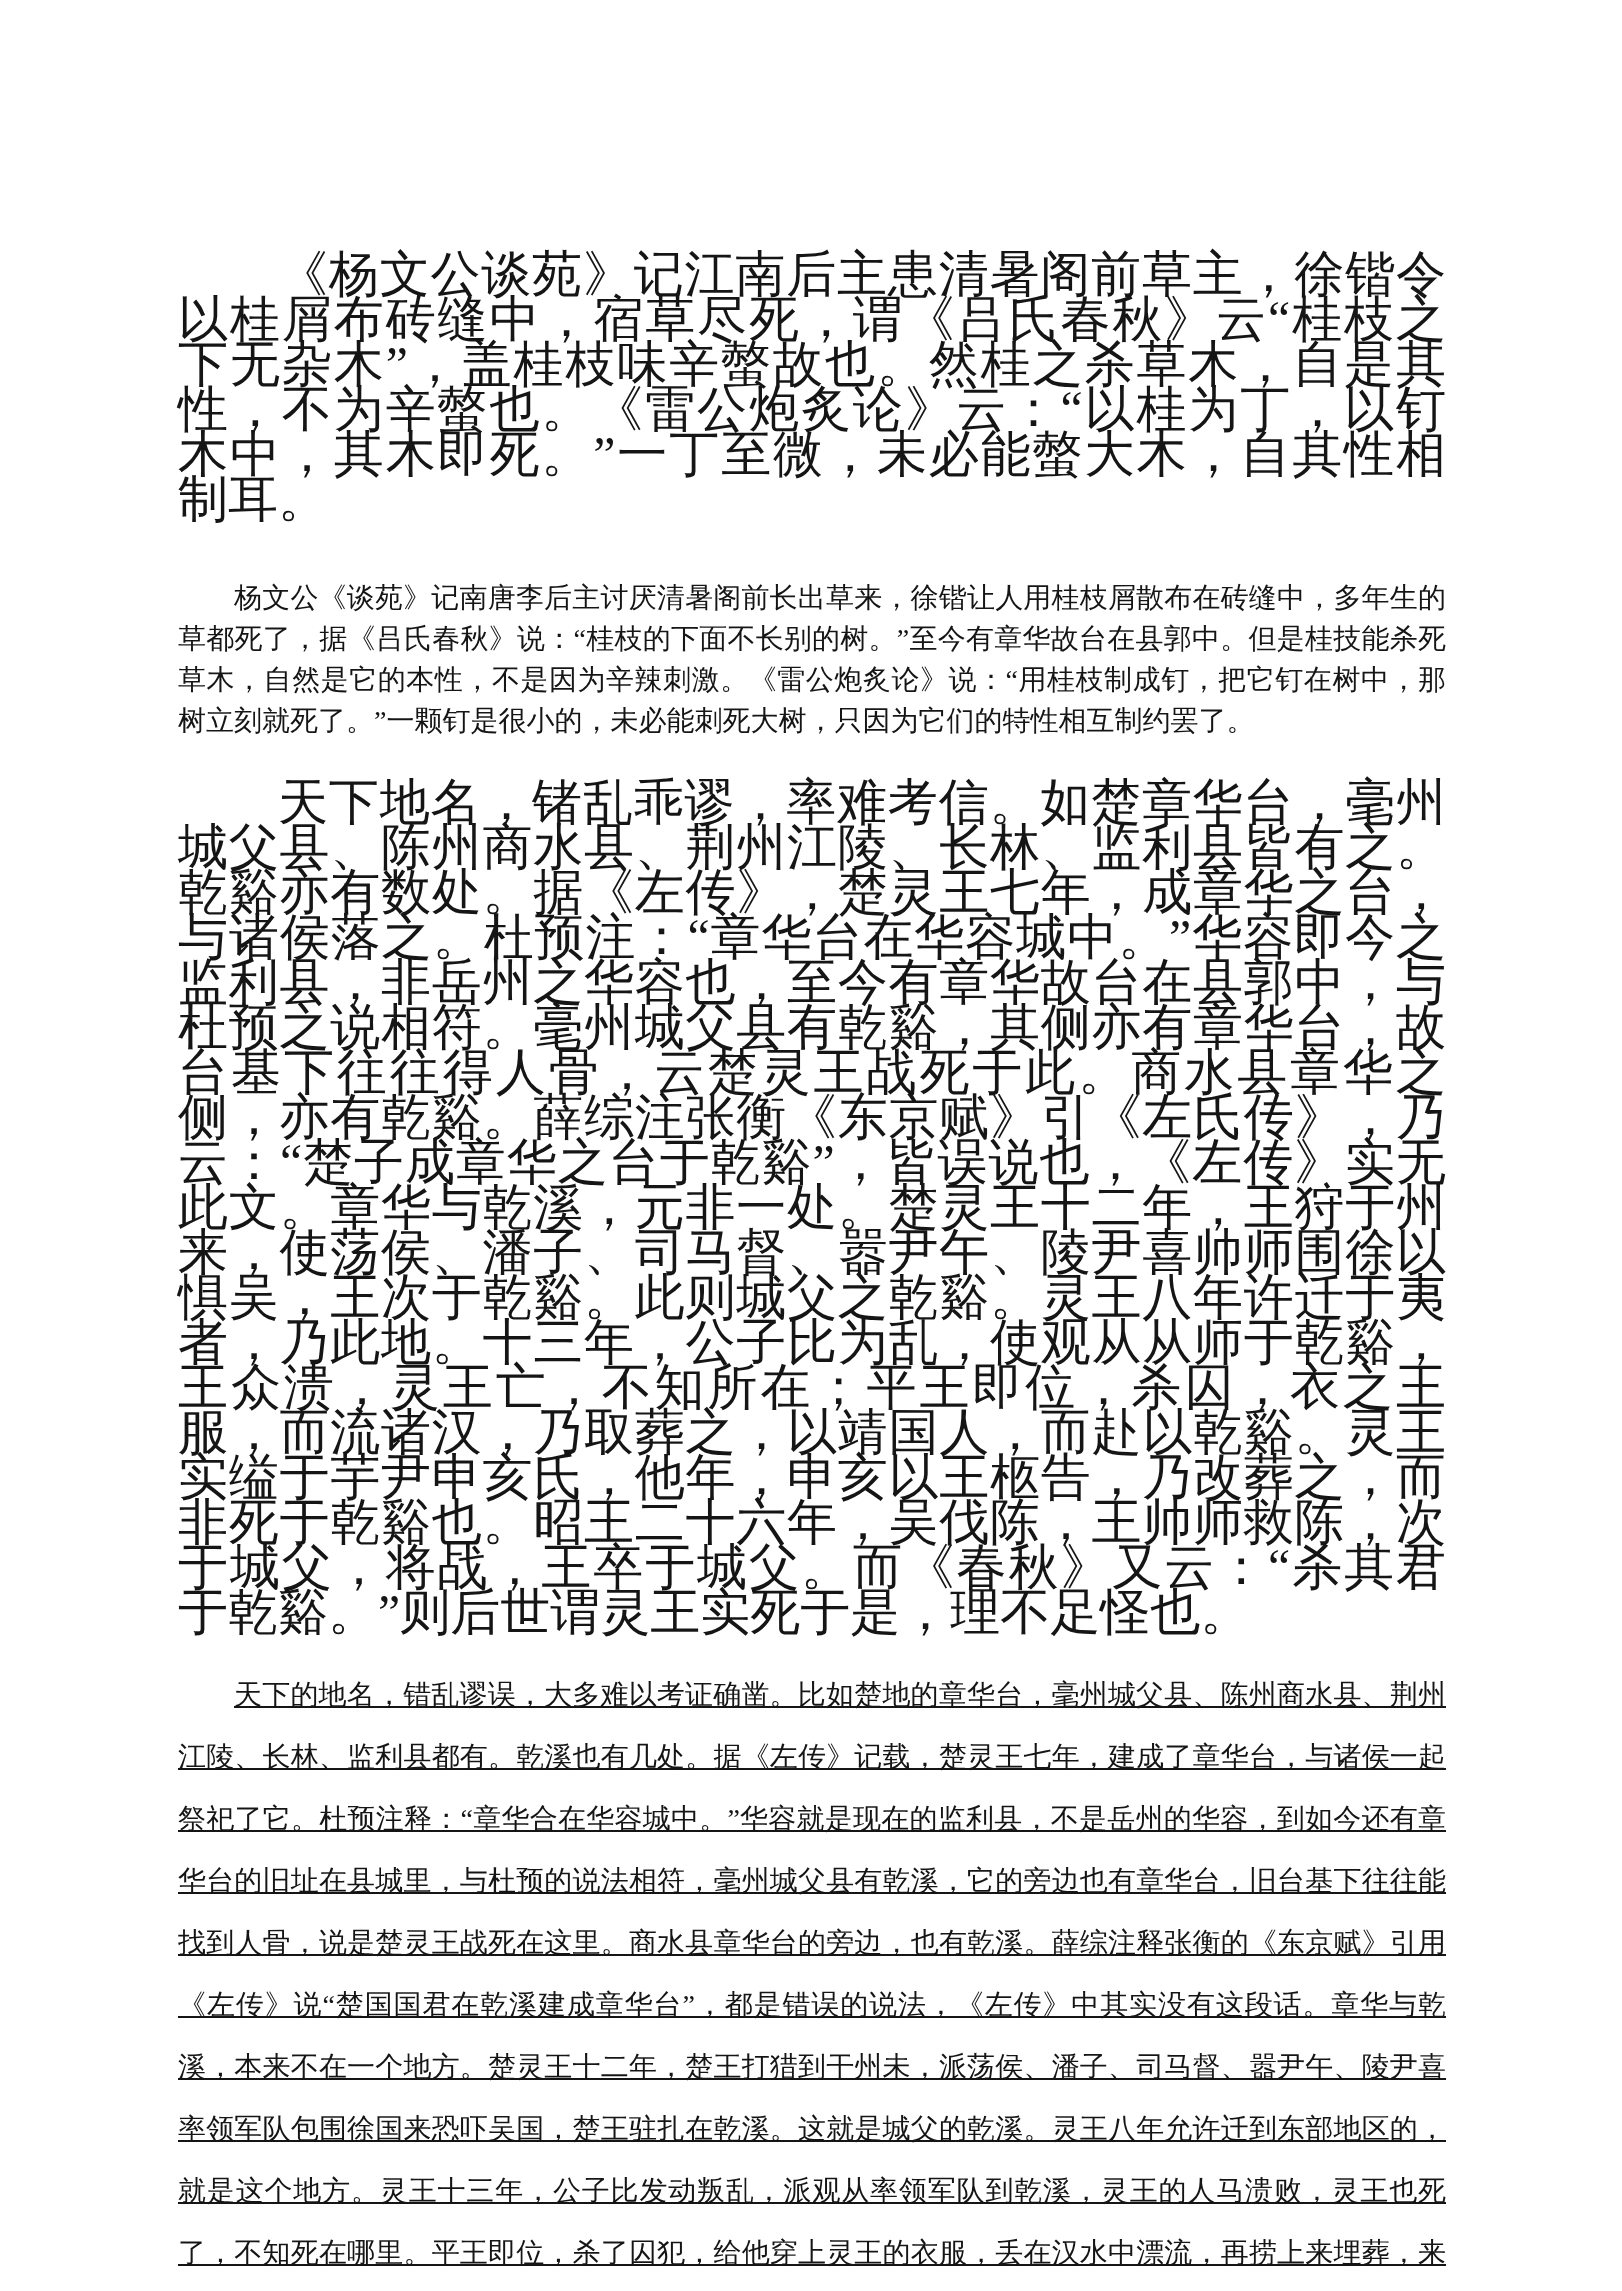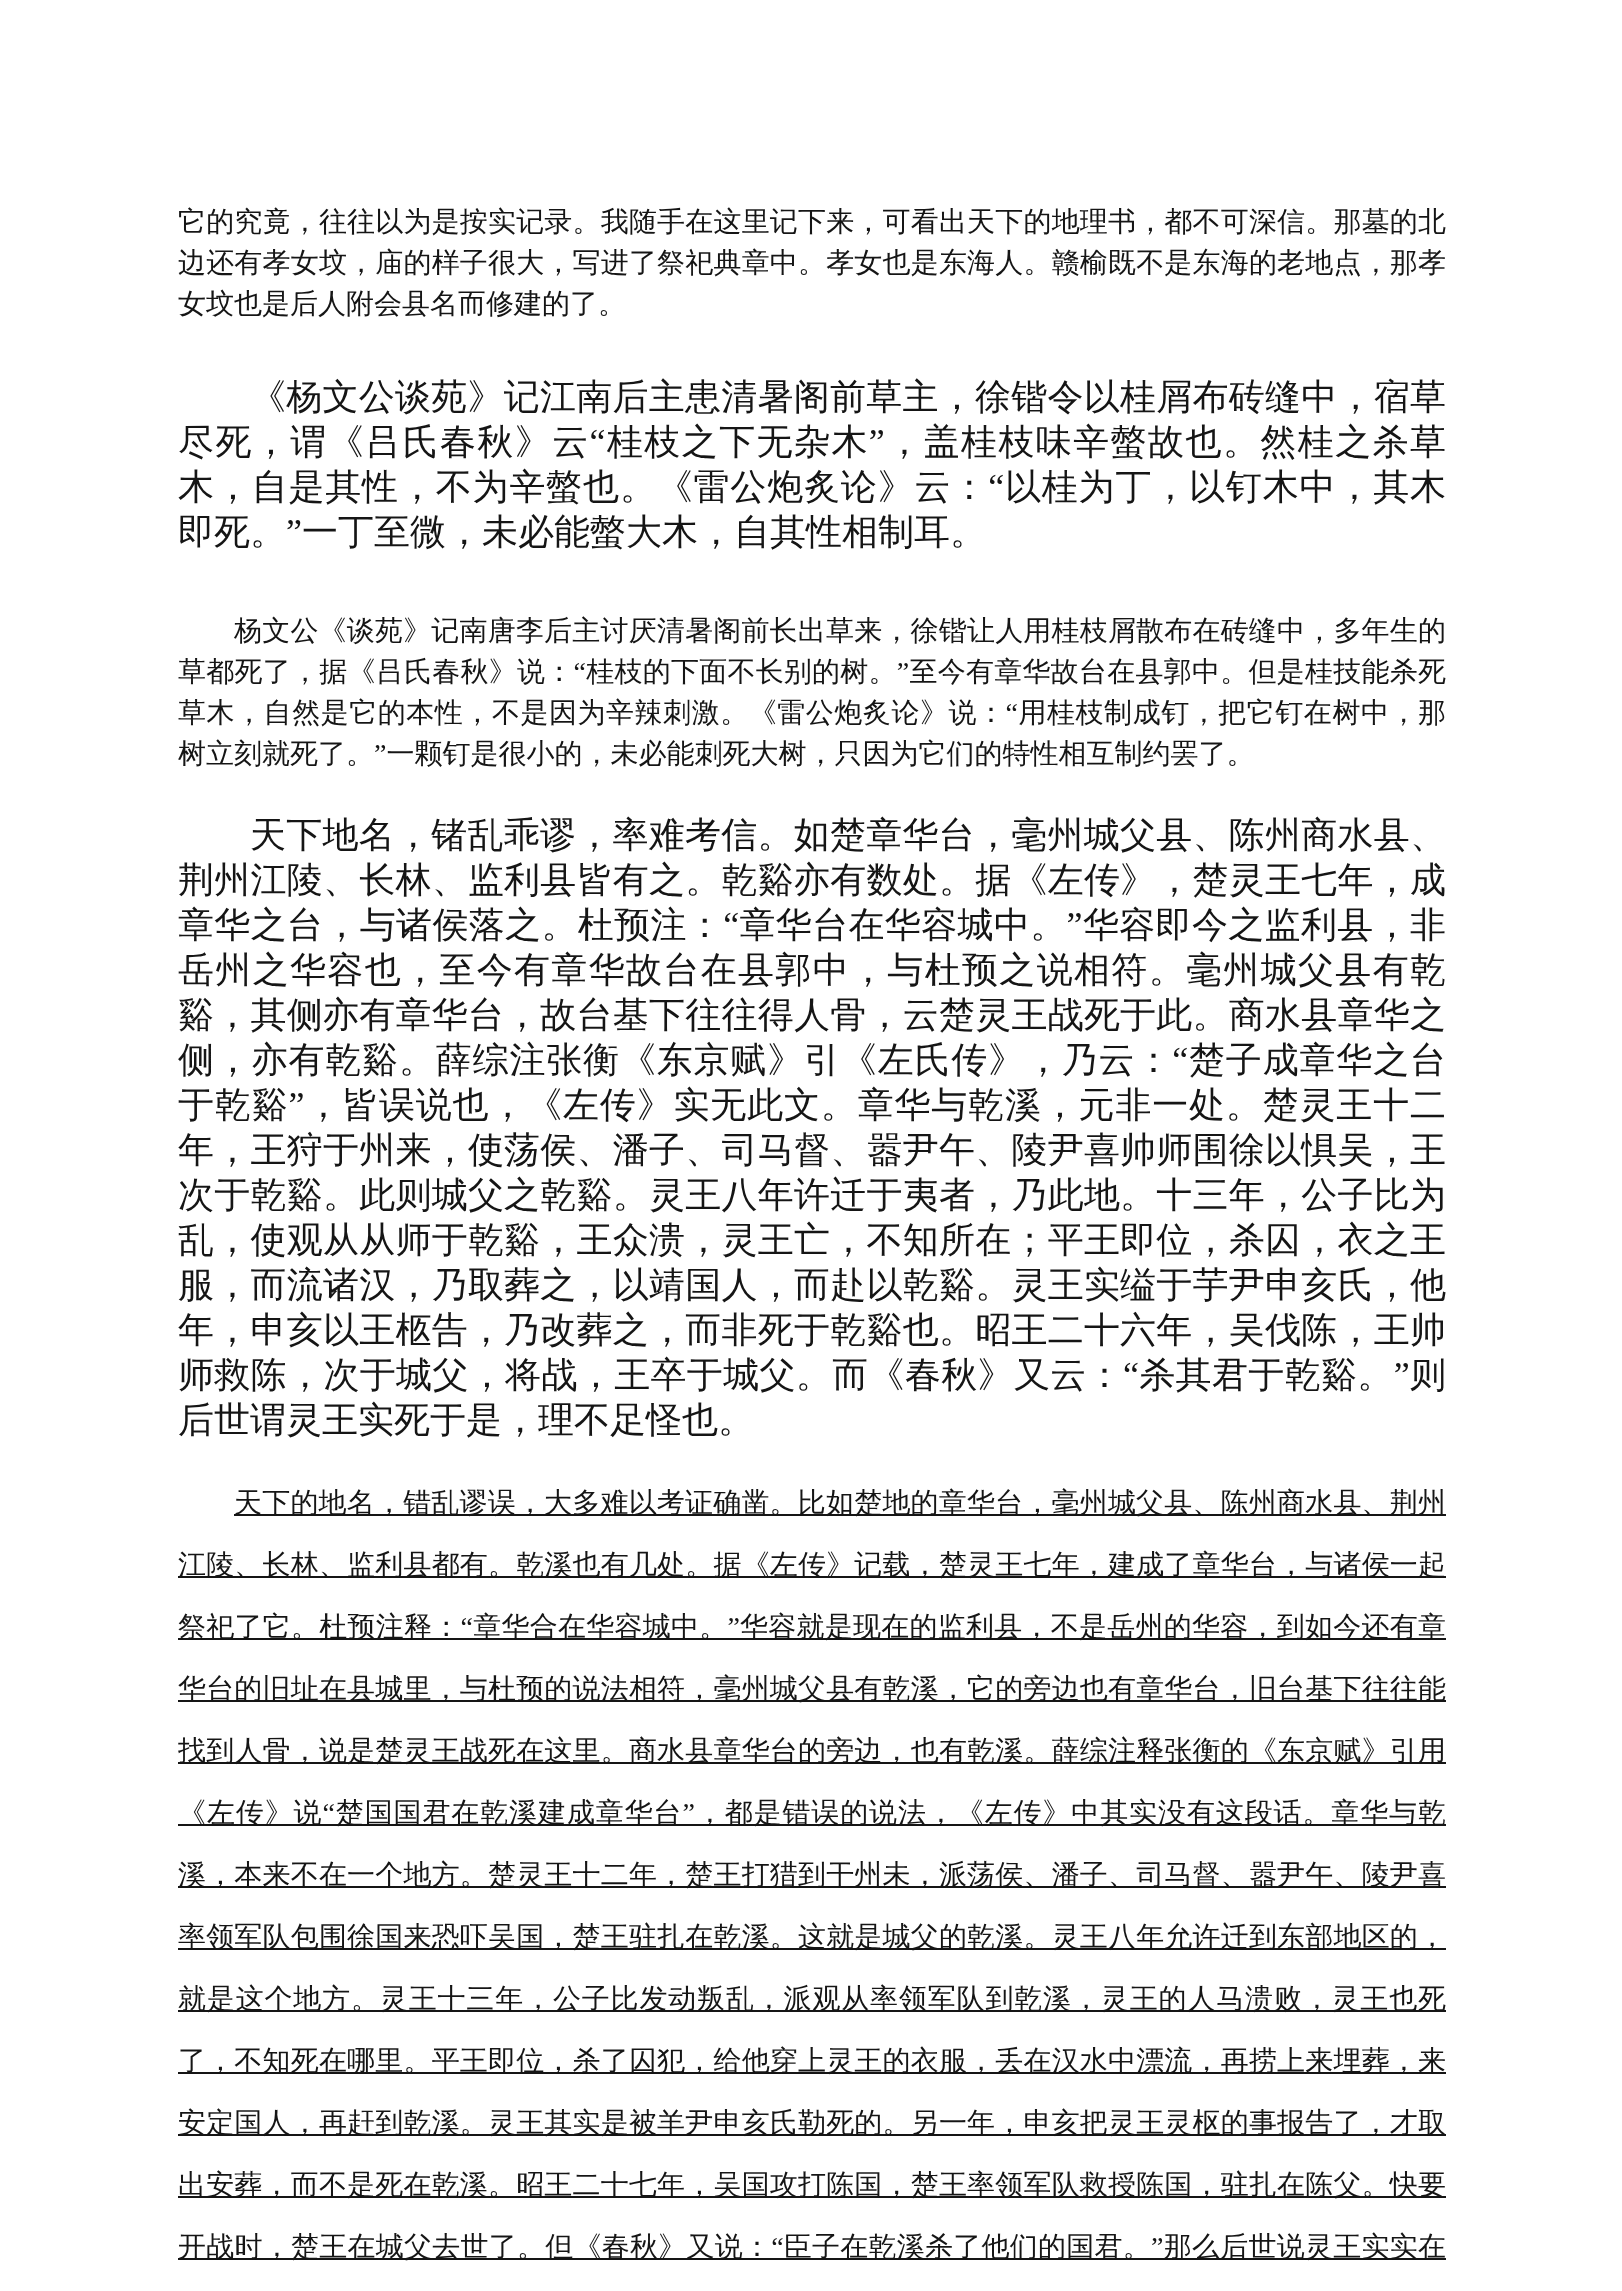--- a/index.html
+++ b/index.html
@@ -22,40 +22,39 @@
     margin: 0;
     text-align: justify;
     text-justify: inter-ideograph;
     word-break: break-all;
   }
   .para.small {
     font-size: 28px;
     line-height: 41px;
   }
   .para.large {
-    font-size: 36px;
+    font-size: 50px;
     line-height: 45px;
   }
   .para.loose {
     line-height: 62px;
     text-decoration: underline;
   }
   .indent {
     text-indent: 2em;
   }
   .gap-a { margin-top: 51px; }
   .gap-b { margin-top: 55px; }
   .gap-c { margin-top: 39px; }
   .gap-d { margin-top: 29px; }
 </style>
 </head>
 <body>
 
 <div class="page">
-  <p class="para small">它的究竟，往往以为是按实记录。我随手在这里记下来，可看出天下的地理书，都不可深信。那墓的北边还有孝女坟，庙的样子很大，写进了祭祀典章中。孝女也是东海人。赣榆既不是东海的老地点，那孝女坟也是后人附会县名而修建的了。</p>
 
   <p class="para large indent gap-a">《杨文公谈苑》记江南后主患清暑阁前草主，徐锴令以桂屑布砖缝中，宿草尽死，谓《吕氏春秋》云“桂枝之下无杂木”，盖桂枝味辛螫故也。然桂之杀草木，自是其性，不为辛螫也。《雷公炮炙论》云：“以桂为丁，以钉木中，其木即死。”一丁至微，未必能螫大木，自其性相制耳。</p>
 
   <p class="para small indent gap-b">杨文公《谈苑》记南唐李后主讨厌清暑阁前长出草来，徐锴让人用桂枝屑散布在砖缝中，多年生的草都死了，据《吕氏春秋》说：“桂枝的下面不长别的树。”至今有章华故台在县郭中。但是桂技能杀死草木，自然是它的本性，不是因为辛辣刺激。《雷公炮炙论》说：“用桂枝制成钉，把它钉在树中，那树立刻就死了。”一颗钉是很小的，未必能刺死大树，只因为它们的特性相互制约罢了。</p>
 
   <p class="para large indent gap-c">天下地名，锗乱乖谬，率难考信。如楚章华台，毫州城父县、陈州商水县、荆州江陵、长林、监利县皆有之。乾谿亦有数处。据《左传》，楚灵王七年，成章华之台，与诸侯落之。杜预注：“章华台在华容城中。”华容即今之监利县，非岳州之华容也，至今有章华故台在县郭中，与杜预之说相符。毫州城父县有乾谿，其侧亦有章华台，故台基下往往得人骨，云楚灵王战死于此。商水县章华之侧，亦有乾谿。薛综注张衡《东京赋》引《左氏传》，乃云：“楚子成章华之台于乾谿”，皆误说也，《左传》实无此文。章华与乾溪，元非一处。楚灵王十二年，王狩于州来，使荡侯、潘子、司马督、嚣尹午、陵尹喜帅师围徐以惧吴，王次于乾谿。此则城父之乾谿。灵王八年许迁于夷者，乃此地。十三年，公子比为乱，使观从从师于乾谿，王众溃，灵王亡，不知所在；平王即位，杀囚，衣之王服，而流诸汉，乃取葬之，以靖国人，而赴以乾谿。灵王实缢于芋尹申亥氏，他年，申亥以王柩告，乃改葬之，而非死于乾谿也。昭王二十六年，吴伐陈，王帅师救陈，次于城父，将战，王卒于城父。而《春秋》又云：“杀其君于乾谿。”则后世谓灵王实死于是，理不足怪也。</p>
 
   <p class="para small loose indent gap-d">天下的地名，错乱谬误，大多难以考证确凿。比如楚地的章华台，毫州城父县、陈州商水县、荆州江陵、长林、监利县都有。乾溪也有几处。据《左传》记载，楚灵王七年，建成了章华台，与诸侯一起祭祀了它。杜预注释：“章华合在华容城中。”华容就是现在的监利县，不是岳州的华容，到如今还有章华台的旧址在县城里，与杜预的说法相符，毫州城父县有乾溪，它的旁边也有章华台，旧台基下往往能找到人骨，说是楚灵王战死在这里。商水县章华台的旁边，也有乾溪。薛综注释张衡的《东京赋》引用《左传》说“楚国国君在乾溪建成章华台”，都是错误的说法，《左传》中其实没有这段话。章华与乾溪，本来不在一个地方。楚灵王十二年，楚王打猎到干州未，派荡侯、潘子、司马督、嚣尹午、陵尹喜率领军队包围徐国来恐吓吴国，楚王驻扎在乾溪。这就是城父的乾溪。灵王八年允许迁到东部地区的，就是这个地方。灵王十三年，公子比发动叛乱，派观从率领军队到乾溪，灵王的人马溃败，灵王也死了，不知死在哪里。平王即位，杀了囚犯，给他穿上灵王的衣服，丢在汉水中漂流，再捞上来埋葬，来安定国人，再赶到乾溪。灵王其实是被羊尹申亥氏勒死的。另一年，申亥把灵王灵枢的事报告了，才取出安葬，而不是死在乾溪。昭王二十七年，吴国攻打陈国，楚王率领军队救授陈国，驻扎在陈父。快要开战时，楚王在城父去世了。但《春秋》又说：“臣子在乾溪杀了他们的国君。”那么后世说灵王实实在在死在这里，照理说也不值得奇怪了。</p>
 </div>
 

